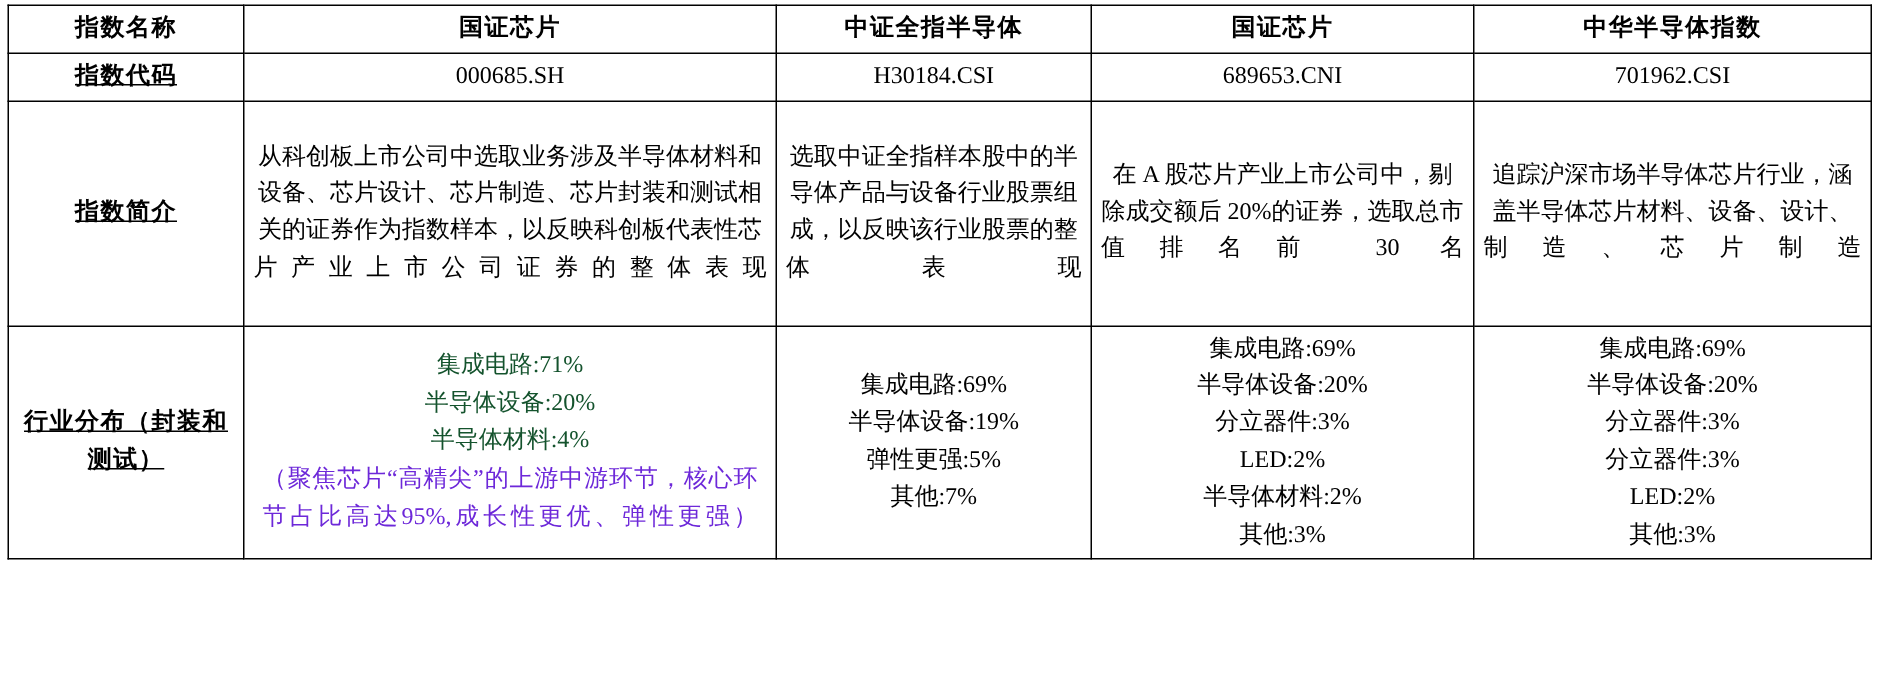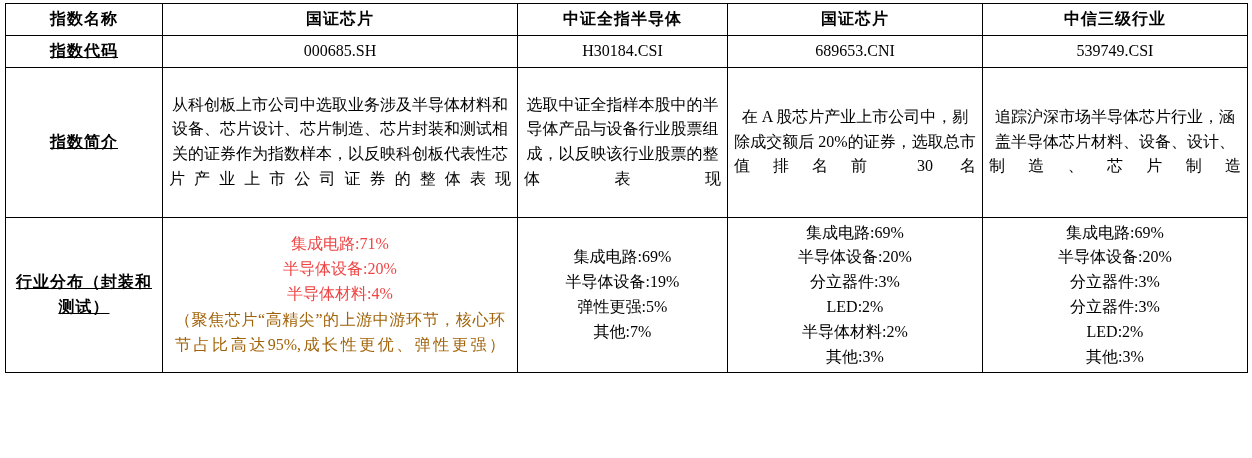--- a/index.html
+++ b/index.html
@@ -61,24 +61,24 @@
     padding: 8px 14px;
   }
   .cellpad {
     padding: 6px 8px;
   }
   .dist {
     font-size: 16px;
     line-height: 1.62;
   }
   .dist .line { display: block; }
-  .red { color: #ef4444; }
+  .red { color: #14532d; }
   .note {
     display: block;
-    color: #a16207;
+    color: #6d28d9;
     text-align: justify;
     text-align-last: justify;
     padding: 0 6px;
     line-height: 1.6;
   }
   .tall { height: 150px; }
 </style>
 </head>
 <body>
 
@@ -90,29 +90,29 @@
         <col class="c2">
         <col class="c3">
         <col class="c4">
     </colgroup>
     <tbody>
       <tr>
         <td class="hdr">指数名称</td>
         <td class="hdr">国证芯片</td>
         <td class="hdr">中证全指半导体</td>
         <td class="hdr">国证芯片</td>
-        <td class="hdr">中信三级行业</td>
+        <td class="hdr">中华半导体指数</td>
       </tr>
 
       <tr>
         <td class="rowlabel">指数代码</td>
         <td class="code">000685.SH</td>
         <td class="code">H30184.CSI</td>
         <td class="code">689653.CNI</td>
-        <td class="code">539749.CSI</td>
+        <td class="code">701962.CSI</td>
       </tr>
 
       <tr class="tall">
         <td class="rowlabel">指数简介</td>
         <td class="intro">从科创板上市公司中选取业务涉及半导体材料和设备、芯片设计、芯片制造、芯片封装和测试相关的证券作为指数样本，以反映科创板代表性芯片产业上市公司证券的整体表现</td>
         <td class="intro">选取中证全指样本股中的半导体产品与设备行业股票组成，以反映该行业股票的整体表现</td>
         <td class="intro">在 A 股芯片产业上市公司中，剔除成交额后 20%的证券，选取总市值排名前 30 名</td>
         <td class="intro">追踪沪深市场半导体芯片行业，涵盖半导体芯片材料、设备、设计、制造、芯片制造</td>
       </tr>
 

